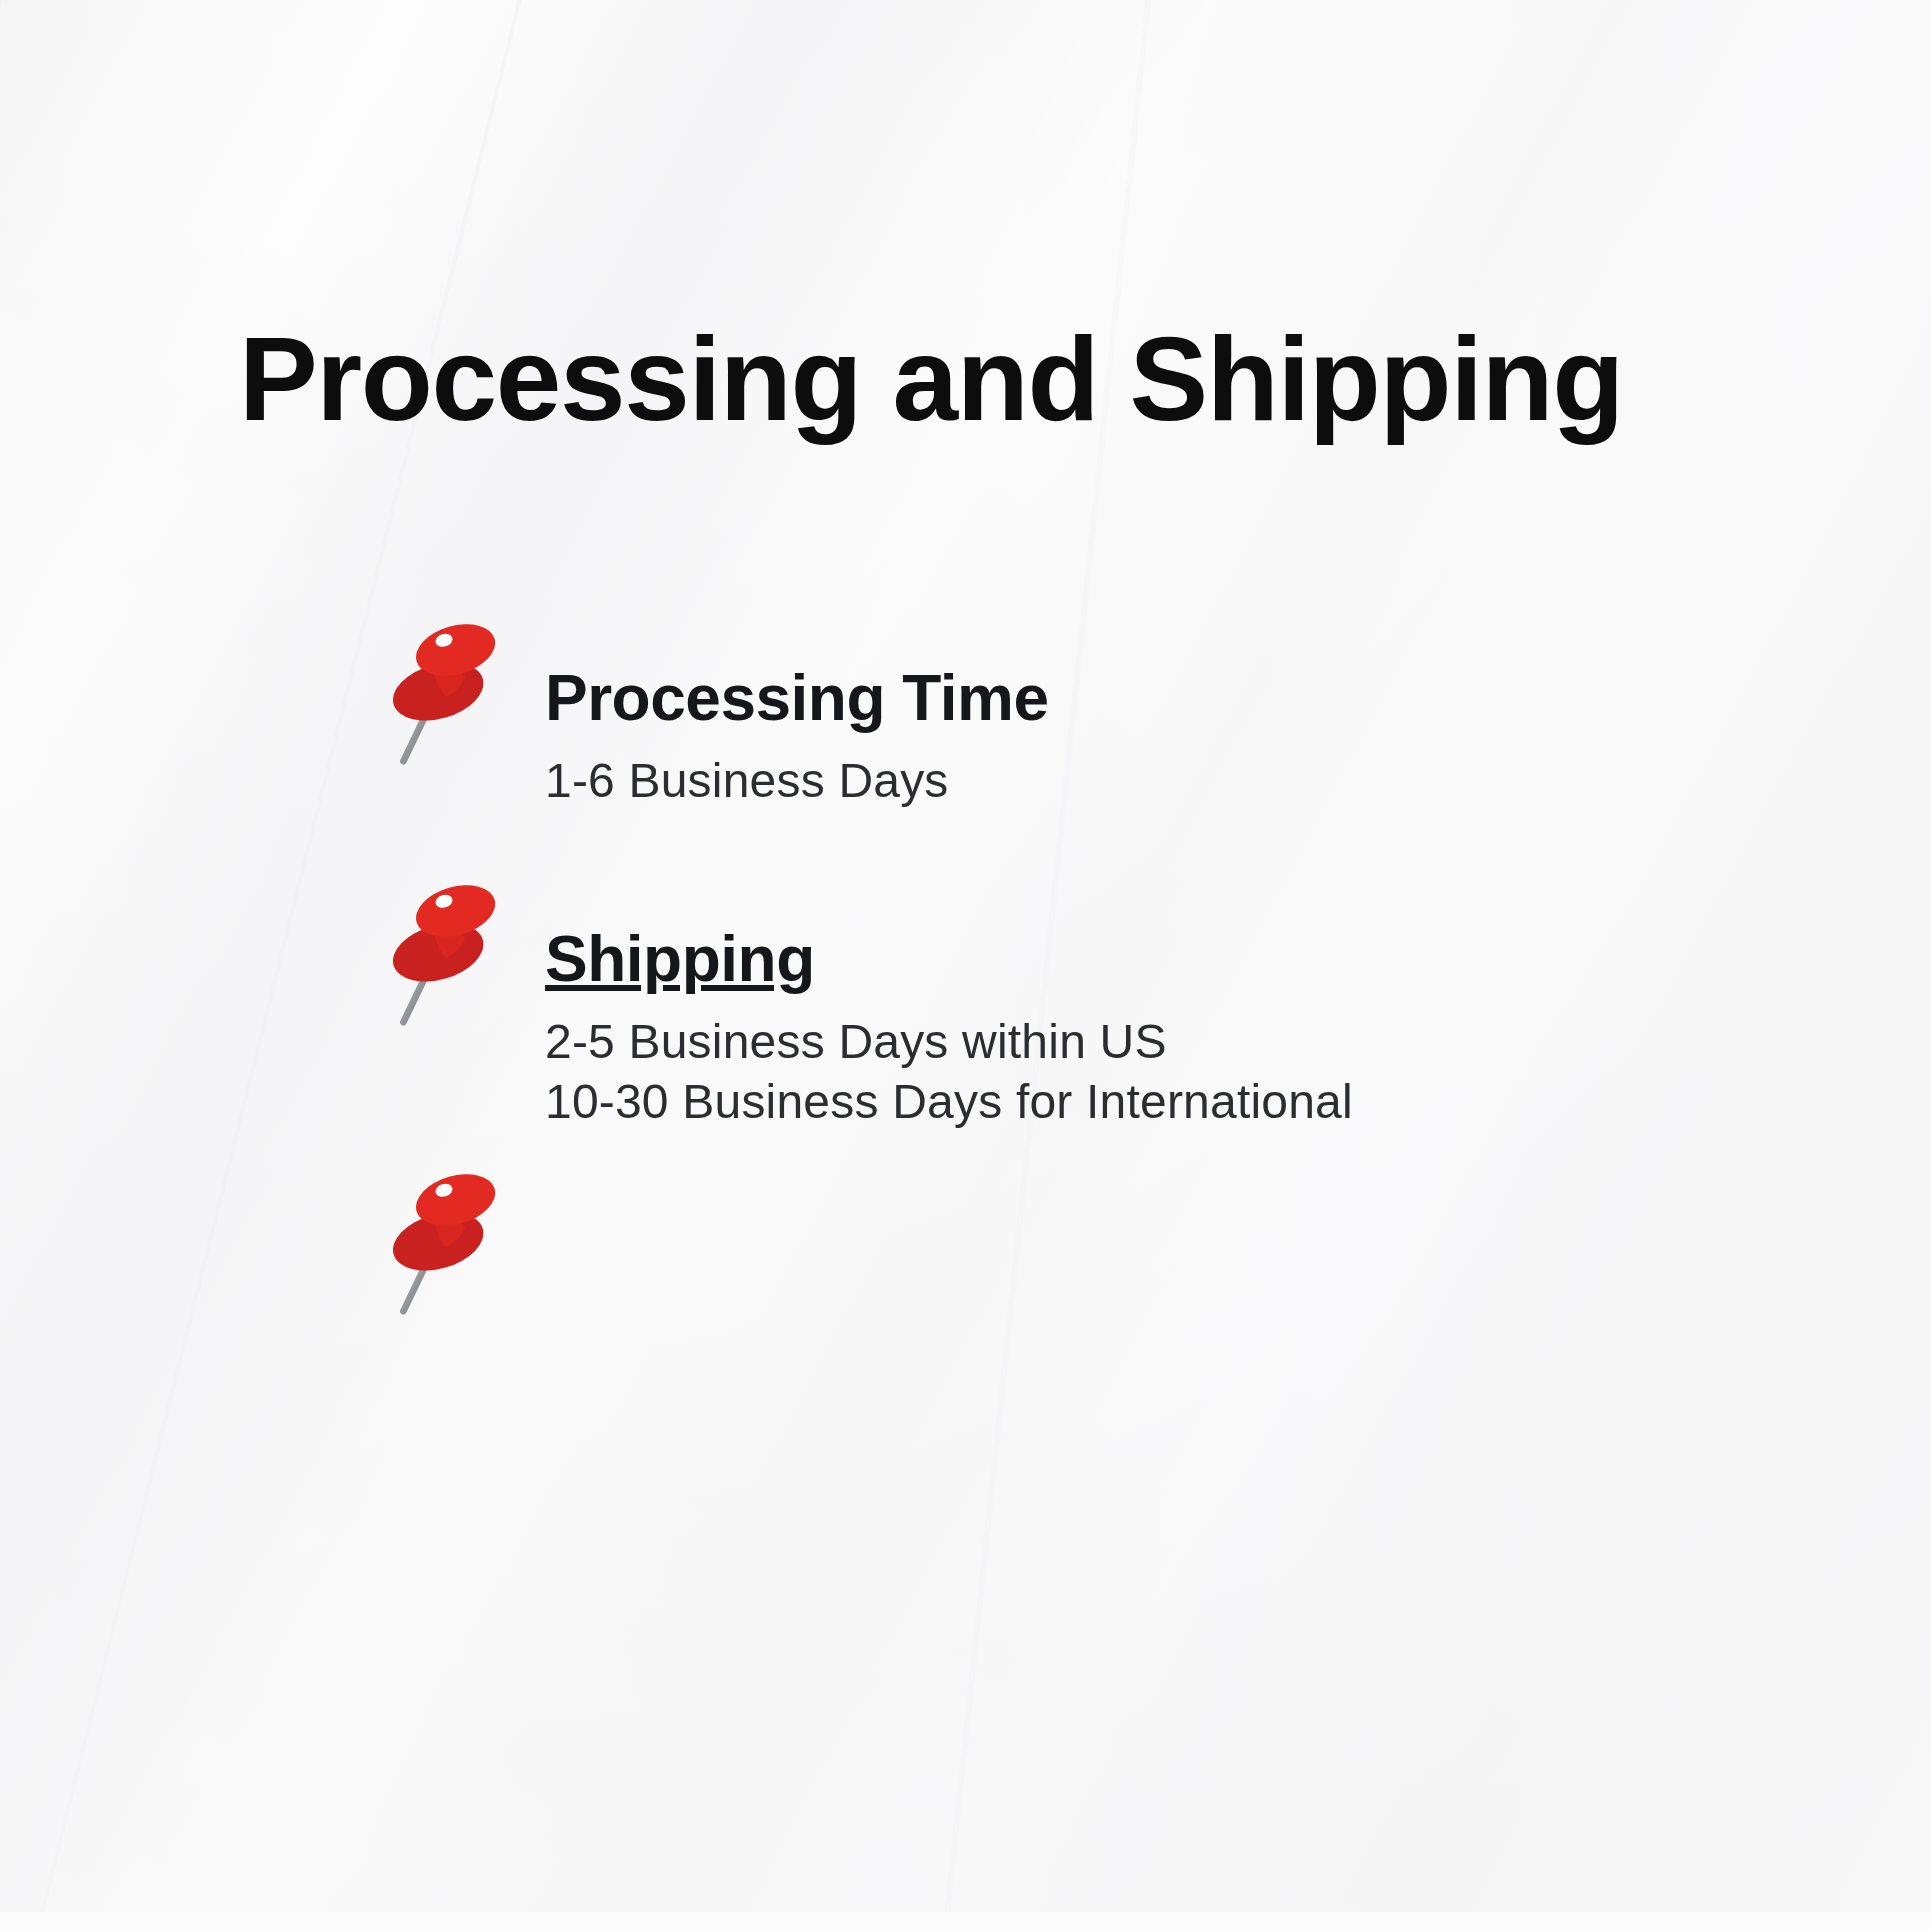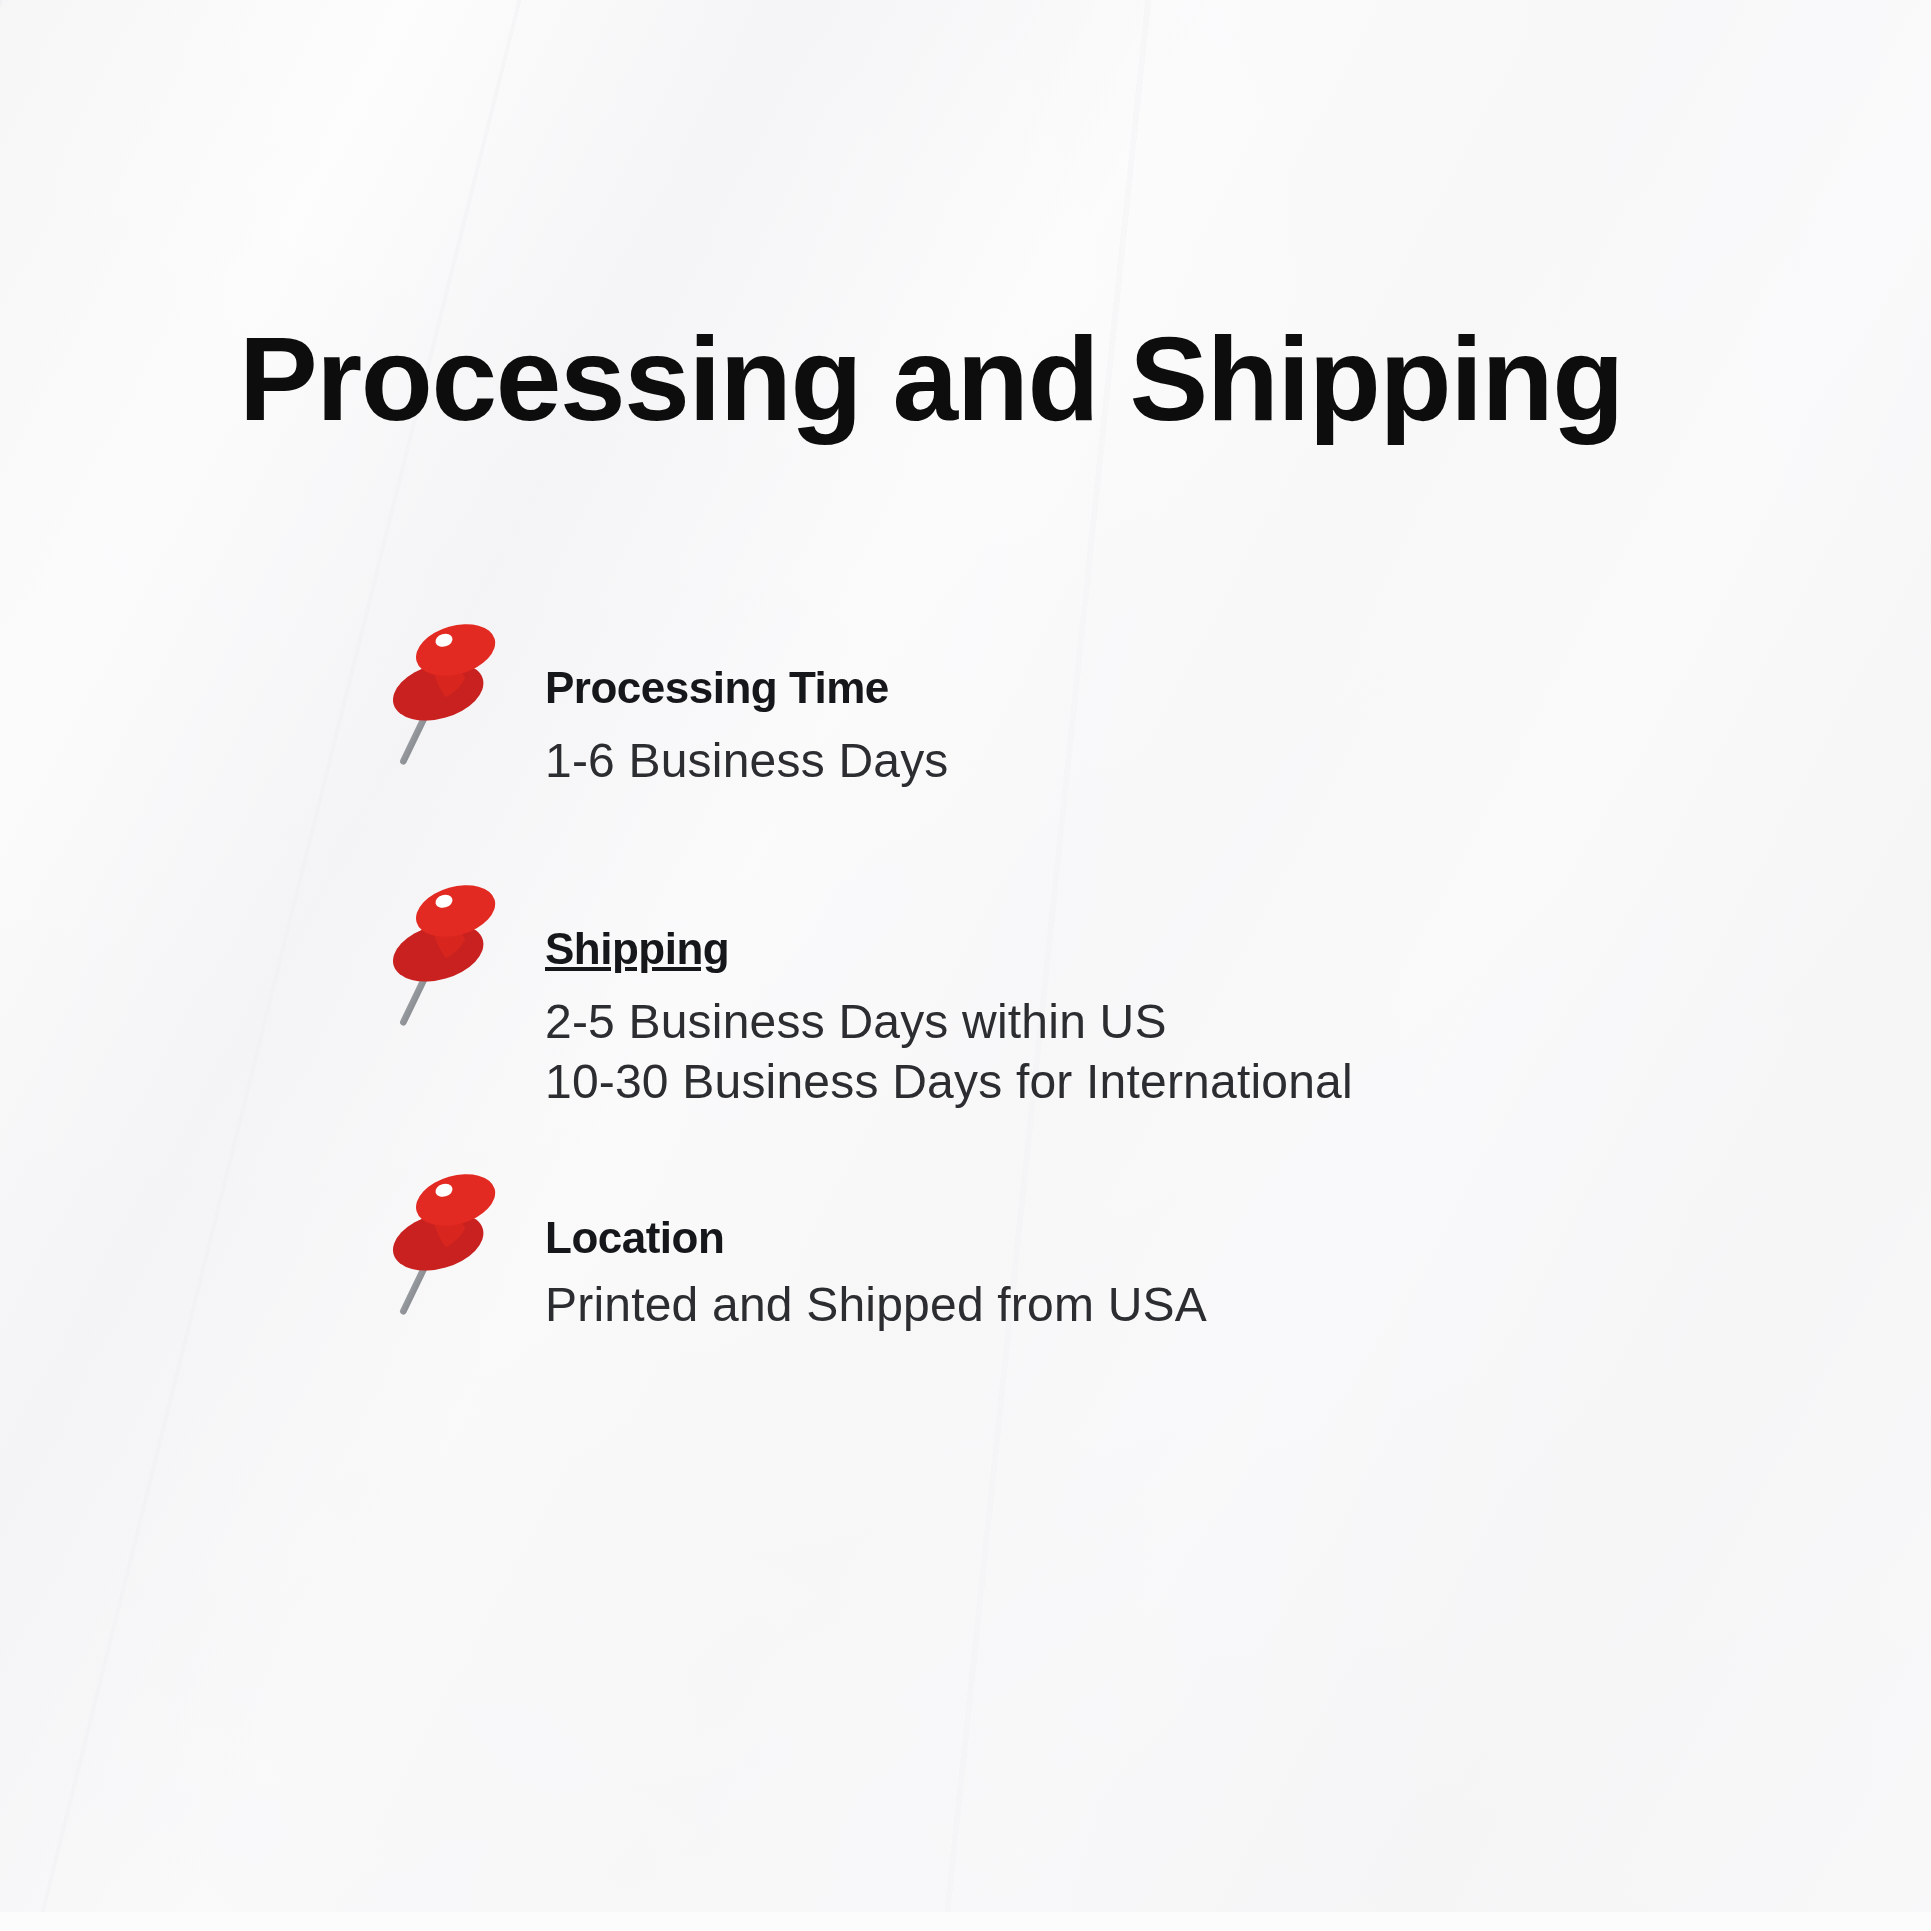--- a/index.html
+++ b/index.html
@@ -100,21 +100,21 @@
     display: block;
   }
   .pin-icon svg { display: block; width: 116px; height: 145px; }
 
   .section-body {
     margin-left: 159px;
     display: block;
   }
   .section-heading {
     margin: 0;
-    font-size: 44px;
+    font-size: 64px;
     font-weight: 700;
     line-height: 1.0;
     letter-spacing: -0.5px;
     color: #15171a;
     white-space: nowrap;
   }
   .section-lines {
     margin: 0;
     padding: 0;
     list-style: none;
@@ -227,24 +227,18 @@
               </linearGradient>
             </defs>
             <path d="M44 92 L18 146" stroke="url(#pinNeedle3)" stroke-width="7" stroke-linecap="round" fill="none"></path>
             <ellipse cx="54" cy="74" rx="48" ry="28" fill="#C9211F" transform="rotate(-16 54 74)"></ellipse>
             <path d="M47 40 C49 56 52 66 62 80 C72 74 78 68 82 60 C76 50 70 44 66 34 Z" fill="#D8261F"></path>
             <ellipse cx="72" cy="31" rx="42" ry="25" fill="#E32A22" transform="rotate(-16 72 31)"></ellipse>
             <ellipse cx="60" cy="21" rx="9" ry="6.5" fill="#ffffff" transform="rotate(-16 60 21)"></ellipse>
           </svg>
         </span>
 
-        <div class="section-body">
-          <h2 class="section-heading">Location</h2>
-          <ul class="section-lines">
-            <li class="section-line">Printed and Shipped from USA</li>
-          </ul>
-        </div>
       </div>
     </div>
 
   </div>
 </div>
 
 
 </body></html>

